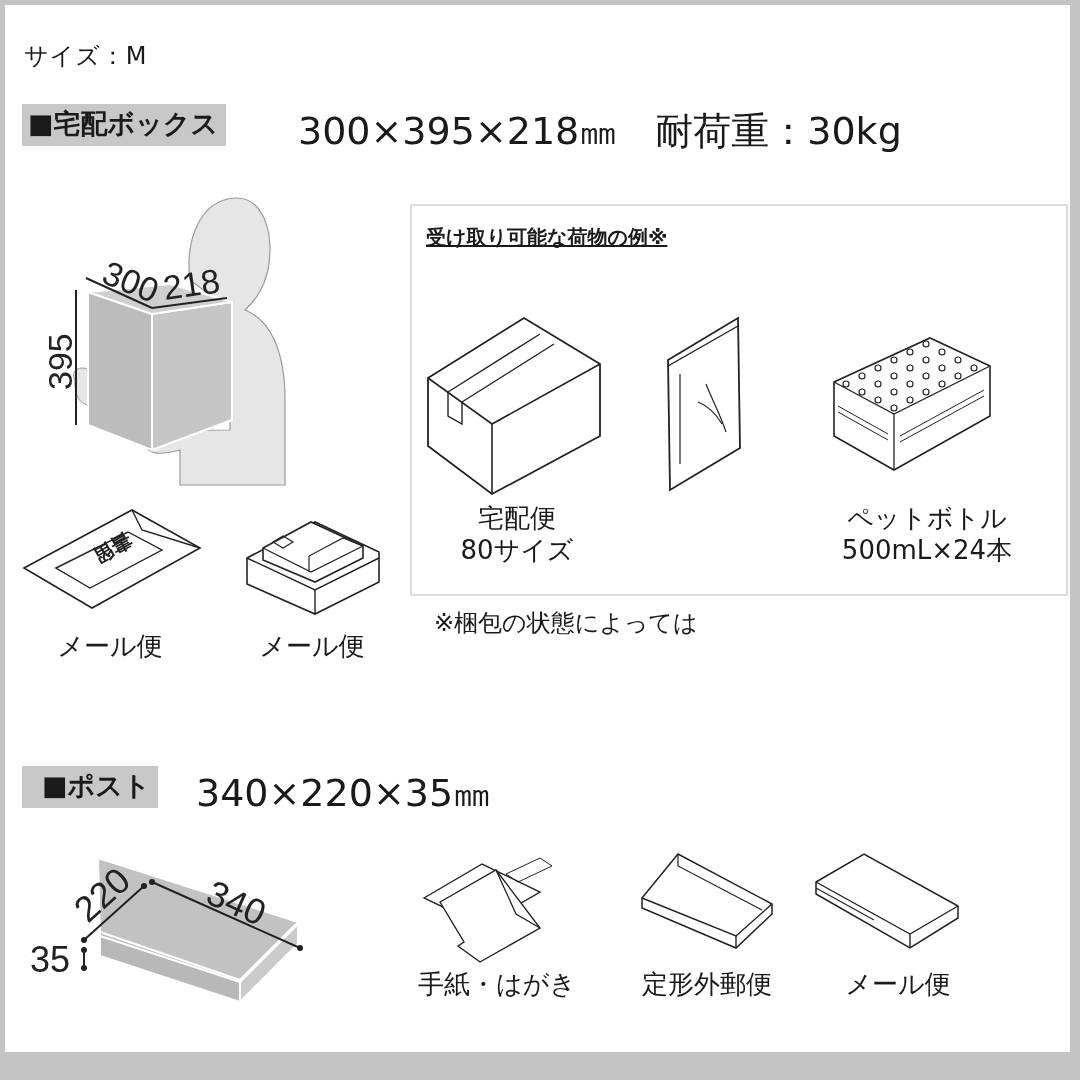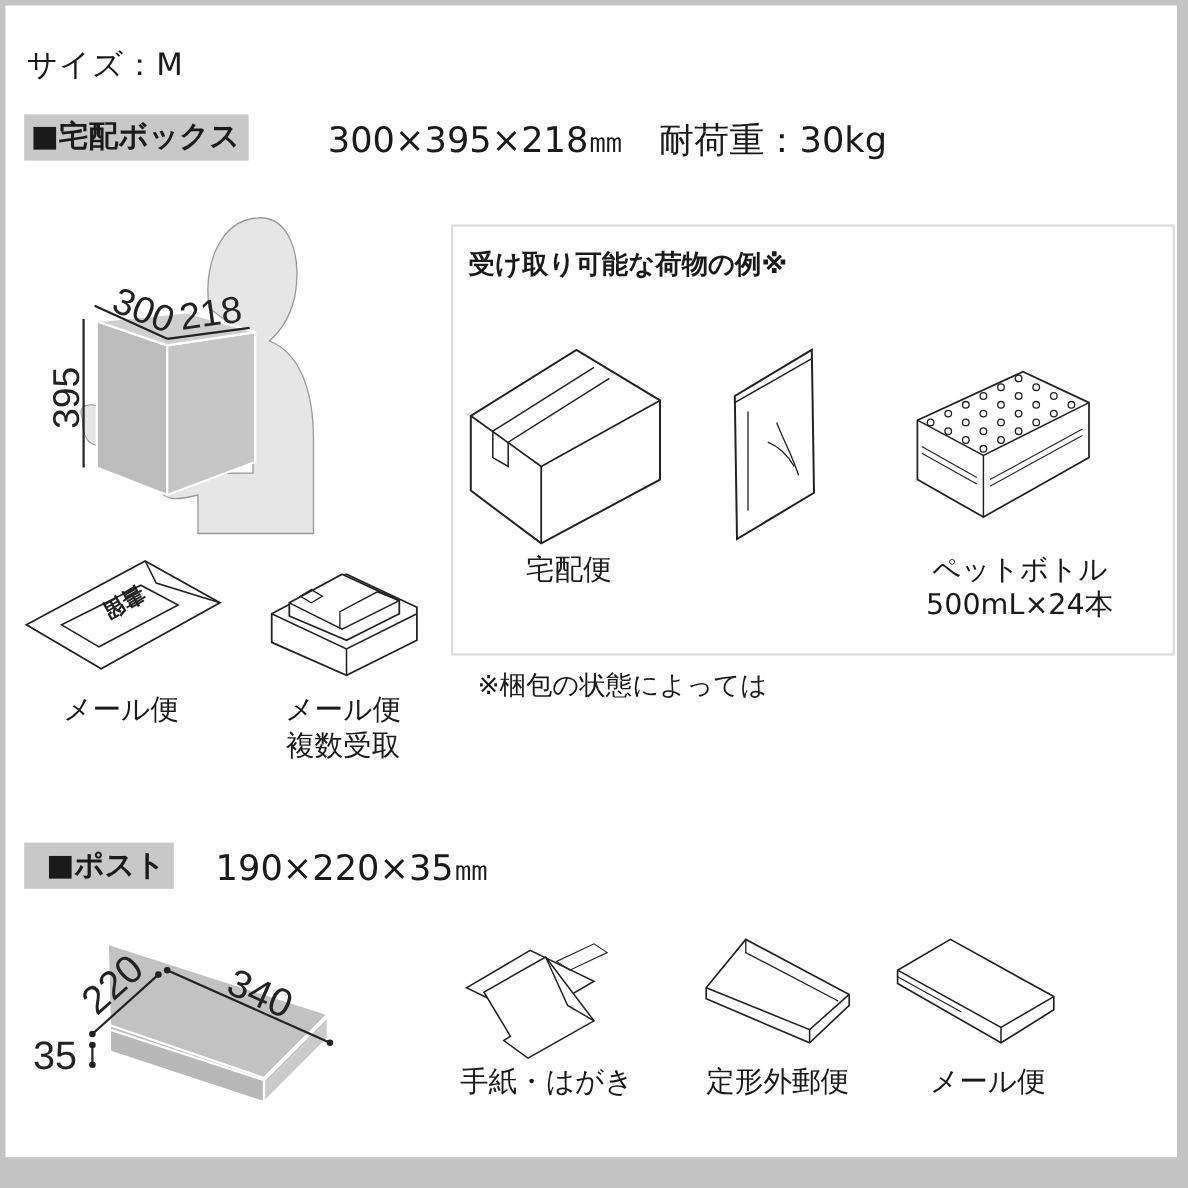--- a/index.html
+++ b/index.html
@@ -1,26 +1,26 @@
 <!DOCTYPE html>
 <html><head>
 <meta charset="utf-8">
 <style>
   html, body { margin:0; padding:0; }
   body { width:1080px; height:1080px; background:#c4c4c4; position:relative; overflow:hidden;
          font-family:"DejaVu Sans", "Liberation Sans", sans-serif; color:#1a1a1a; }
   .frame { position:absolute; left:5px; top:5px; width:1065px; height:1047px; background:#ffffff; }
   .abs { position:absolute; }
-  .size-title { left:24px; top:40px; font-size:28px; letter-spacing:1px; }
+  .size-title { left:24px; top:40px; font-size:24px; letter-spacing:1px; }
   .hdr-label { background:#c8c8c8; font-weight:bold; font-size:27px; padding:2px 8px 4px 6px; }
-  .hdr-text { font-size:32px; }
+  .hdr-text { font-size:38px; }
   .box-label { left:22px; top:104px; }
   .box-spec { left:298px; top:106px; }
   .examples { left:410px; top:204px; width:654px; height:388px; border:2px solid #dcdcdc; }
-  .ex-title { left:14px; top:18px; font-size:24px; font-weight:bold; }
+  .ex-title { left:14px; top:18px; font-size:20px; font-weight:bold;text-decoration:underline; }
   .caption { font-size:26px; text-align:center; line-height:32px; }
   .note { left:434px; top:604px; font-size:24px; line-height:38px; }
   .post-label { left:22px; top:766px;padding-left:20px; }
   .post-spec { left:196px; top:768px; }
   svg { position:absolute; overflow:visible; }
 </style>
 </head>
 <body>
 
 <div class="frame"></div>
@@ -58,36 +58,36 @@
   <polygon points="2,46 70,10 134,40 134,70 70,102 2,72" fill="#fff" stroke="#222" stroke-width="1.6"></polygon>
   <polyline points="2,46 70,78 134,46" fill="none" stroke="#222" stroke-width="1.4"></polyline>
   <line x1="70" y1="78" x2="70" y2="102" stroke="#222" stroke-width="1.4"></line>
   <polygon points="18,36 66,10 118,34 118,46 70,70 18,48" fill="#fff" stroke="#222" stroke-width="1.6"></polygon>
   <polyline points="18,36 66,60 118,34" fill="none" stroke="#222" stroke-width="1.3"></polyline>
   <polygon points="28,30 38,24 48,30 38,36" fill="none" stroke="#222" stroke-width="1.2"></polygon>
   <polyline points="64,60 64,44 98,26 118,34" fill="none" stroke="#222" stroke-width="1.2"></polyline>
 </svg>
 <div class="abs caption" style="left:212px;top:630px;width:200px">
   <div>メール便</div>
-  <div>複数受取</div>
 </div>
 
 <div class="abs examples">
   <div class="abs ex-title">受け取り可能な荷物の例※</div>
 
   <svg style="left:14px;top:110px" width="180" height="180" viewBox="0 0 180 180">
     <polygon points="2,62 98,2 174,48 174,120 66,178 2,130" fill="#fff" stroke="#222" stroke-width="1.8"></polygon>
     <polyline points="2,62 66,108 174,48" fill="none" stroke="#222" stroke-width="1.6"></polyline>
     <line x1="66" y1="108" x2="66" y2="178" stroke="#222" stroke-width="1.6"></line>
     <polyline points="22,76 114,18" fill="none" stroke="#222" stroke-width="1.4"></polyline>
     <polyline points="36,86 128,28" fill="none" stroke="#222" stroke-width="1.4"></polyline>
     <polyline points="22,76 22,100 36,108 36,86" fill="none" stroke="#222" stroke-width="1.4"></polyline>
   </svg>
   <div class="abs caption" style="left:20px;top:296px;width:170px">
     <div>宅配便</div>
+    <div>80サイズ</div>
   </div>
 
   <svg style="left:252px;top:108px" width="90" height="180" viewBox="0 0 90 180">
     <polygon points="4,46 74,4 76,134 6,176" fill="#fff" stroke="#222" stroke-width="1.8"></polygon>
     <line x1="4" y1="52" x2="74" y2="12" stroke="#222" stroke-width="1.4"></line>
     <line x1="16" y1="60" x2="16" y2="150" stroke="#222" stroke-width="1.2"></line>
     <path d="M42 70 C50 90 56 100 62 118" fill="none" stroke="#222" stroke-width="1.2"></path>
     <path d="M34 88 C44 92 52 100 58 110" fill="none" stroke="#222" stroke-width="1.2"></path>
   </svg>
 
@@ -132,21 +132,21 @@
     <div>ペットボトル</div>
     <div>500mL×24本</div>
   </div>
 </div>
 
 <div class="abs note">
   <div>※梱包の状態によっては</div>
 </div>
 
 <div class="abs hdr-label post-label">■ポスト</div>
-<div class="abs hdr-text post-spec">190×220×35㎜</div>
+<div class="abs hdr-text post-spec">340×220×35㎜</div>
 
 <svg style="left:20px;top:840px" width="300" height="200" viewBox="0 0 300 200">
   <polygon points="80,18 278,82 278,100 220,160 80,112 80,92" fill="#bdbdbd"></polygon>
   <polygon points="78,18 278,82 220,140 80,92 80,96" fill="#c2c2c2" stroke="#fff" stroke-width="2"></polygon>
   <polygon points="80,96 220,142 220,162 80,116" fill="#b8b8b8" stroke="#fff" stroke-width="2"></polygon>
   <polygon points="220,142 278,84 278,104 220,162" fill="#cbcbcb" stroke="#fff" stroke-width="2"></polygon>
   <line x1="132" y1="42" x2="280" y2="108" stroke="#222" stroke-width="2"></line>
   <circle cx="132" cy="42" r="3" fill="#222"></circle>
     <circle cx="280" cy="108" r="3" fill="#222"></circle>
   <line x1="64" y1="100" x2="124" y2="46" stroke="#222" stroke-width="2"></line>

